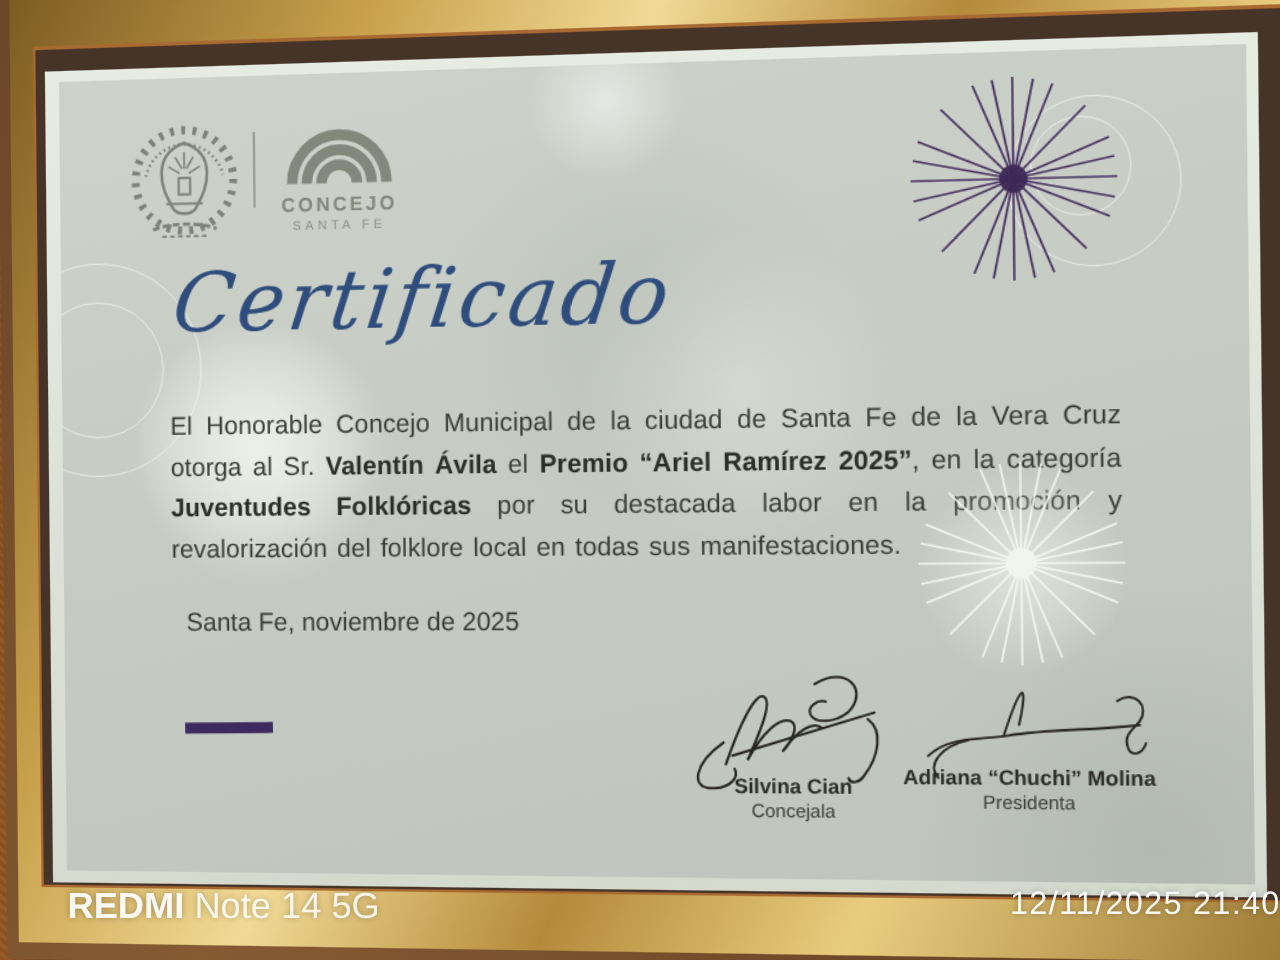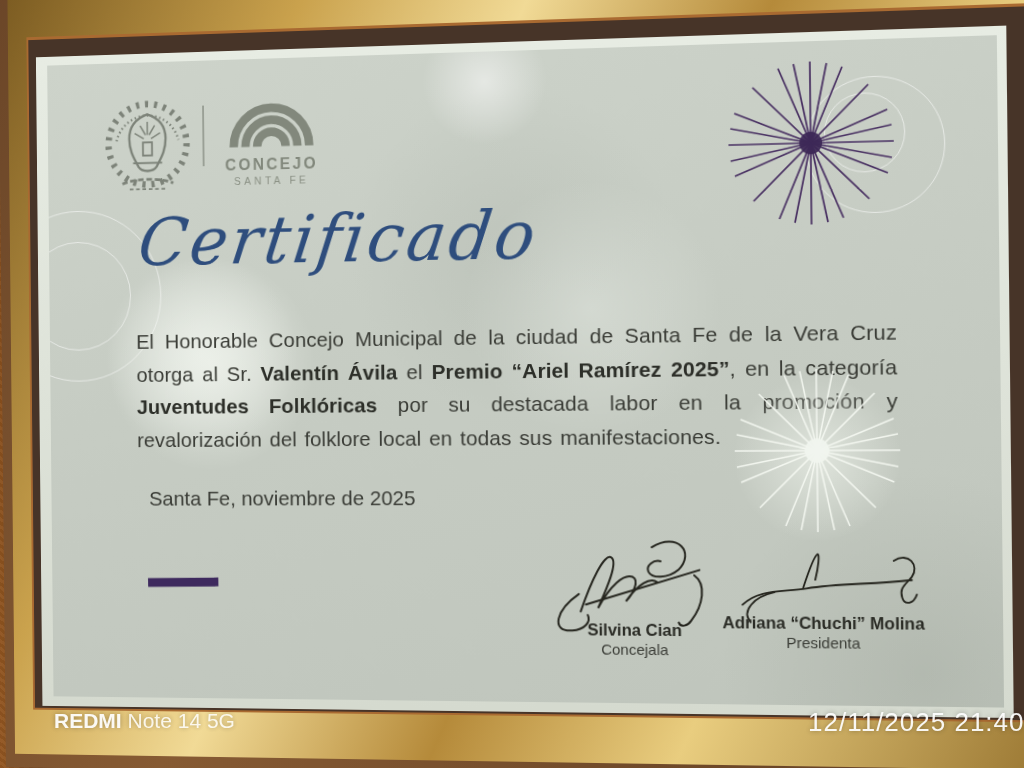--- a/index.html
+++ b/index.html
@@ -54,21 +54,21 @@
   .accent-bar{position:absolute;left:102px;top:529px;width:74px;height:9px;background:#3e2a5e;transform:rotate(-.6deg);}
   
   .sig-col{position:absolute;display:flex;flex-direction:column;align-items:center;}
   .sig-col svg{display:block;}
   .sig-name{font-size:16.5px;font-weight:700;color:#2b2c26;margin-top:-12px;white-space:nowrap;}
   .sig-role{font-size:15px;color:#3c3e38;margin-top:1px;}
   .sig-1{left:492px;top:478px;width:215px;}
   .sig-2{left:664px;top:496px;width:240px;}
   
   .wm{position:absolute;z-index:5;color:rgba(255,255,255,.93);text-shadow:0 0 5px rgba(0,0,0,.3);}
-  .wm-device{left:54px;top:709px;font-size:21px;}
+  .wm-device{left:54px;top:709px;font-size:29px;}
   .wm-device .brand{font-weight:700;}
   .wm-device .model{font-weight:400;opacity:.9;}
   .wm-time{left:808px;top:707px;font-size:26px;letter-spacing:1px;white-space:nowrap;}
 </style>
 </head>
 <body>
 
 <div class="scene">
 
   <div class="frame">

